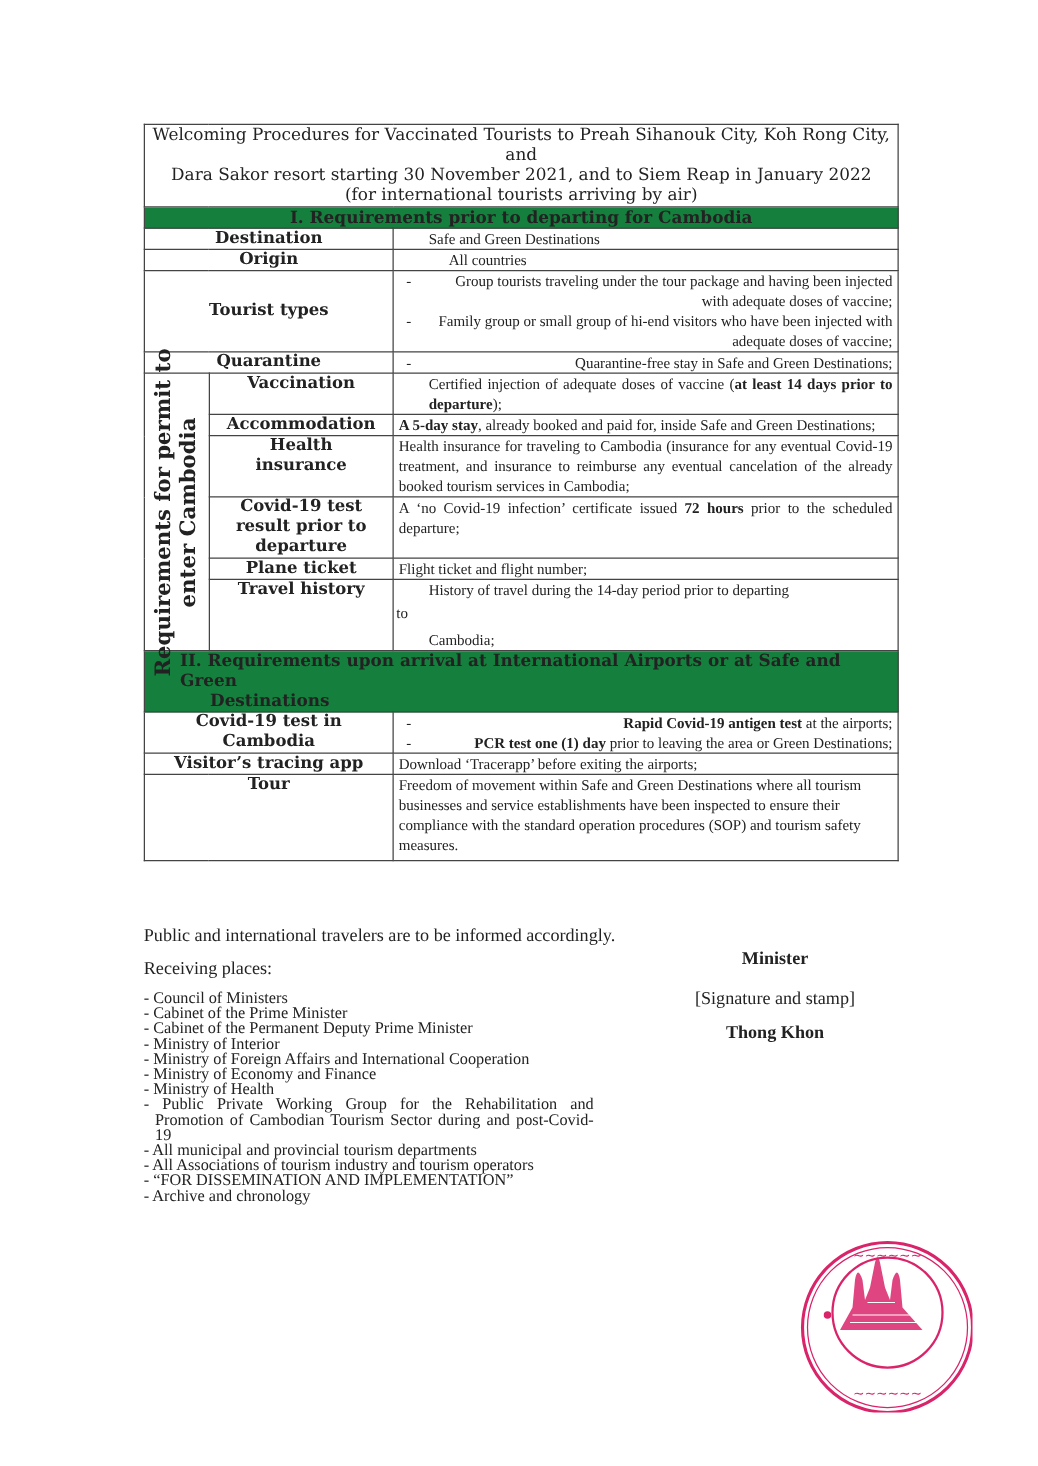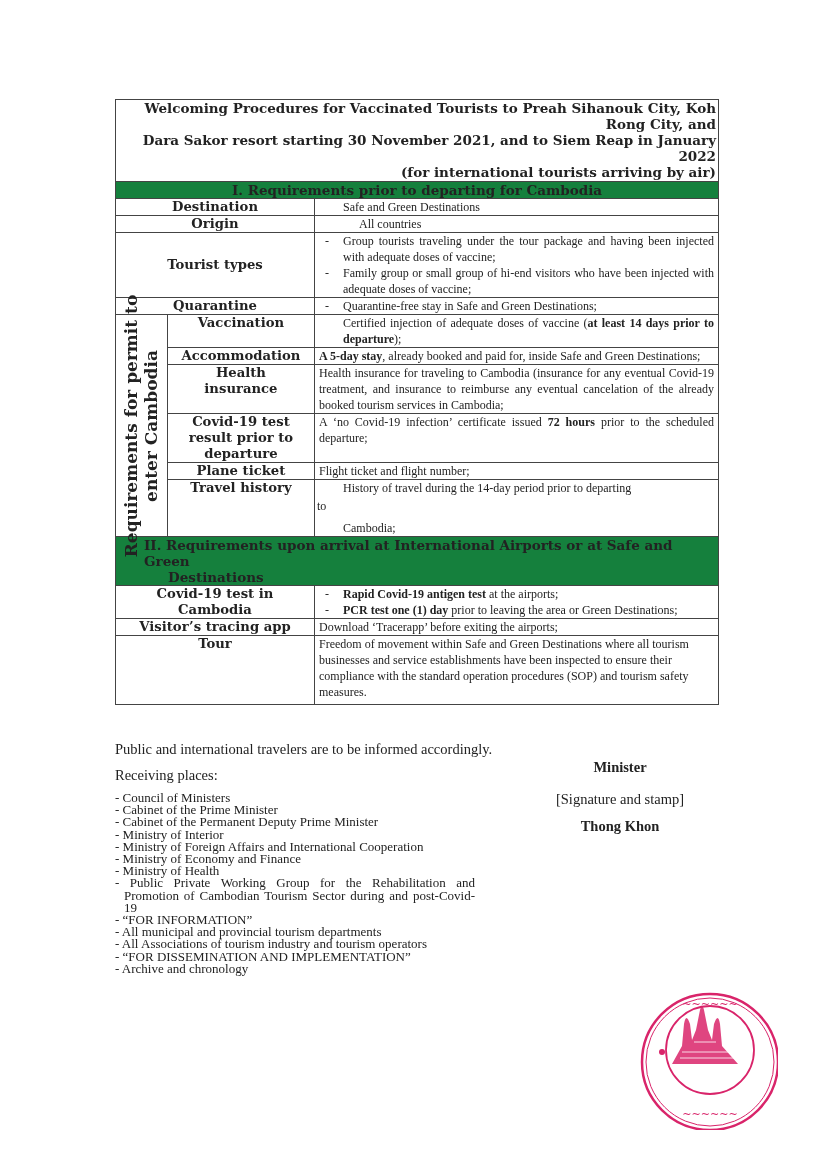--- a/index.html
+++ b/index.html
@@ -1,25 +1,25 @@
 <!DOCTYPE html>
 <html><head>
 <meta charset="utf-8">
 <style>
   html, body { margin:0; padding:0; background:#fff; }
   body { width:830px; height:1173px; position:relative; font-family:"DejaVu Serif","Liberation Serif",serif; color:#222; overflow:hidden; }
   .doc-table { position:absolute; left:115px; top:99px; width:604px; border-collapse:collapse; font-size:13.2px; line-height:16px; }
   .doc-table td { border:1px solid #444; padding:0 4px; vertical-align:top; }
-  .title-cell { text-align:right; font-weight:bold; font-size:13.5px; line-height:16px; padding:0 2px 1px 2px !important; }
+  .title-cell { text-align:center; font-weight:normal; font-size:13.5px; line-height:16px; padding:0 2px 1px 2px !important; }
   .section { background:#15803d; font-weight:bold; font-size:13.5px; }
   .section.center { text-align:center; }
   .label { font-weight:bold; text-align:center; }
   .val { font-family:"Liberation Serif",serif; font-size:12px; line-height:16px; }
   .val ul { margin:0; padding:0; list-style:none; }
-  .val li { position:relative; padding-left:24px; }
+  .val li { position:relative; padding-left:24px;text-align:right; }
   .val li::before { content:"-"; position:absolute; left:6px; }
   .justify { text-align:justify; }
   .vert-cell { width:48px; padding:0 !important; position:relative; }
   .vert-text { position:absolute; left:50%; top:50%; transform:translate(-50%,-50%) rotate(-90deg); white-space:nowrap; font-weight:bold; font-size:17px; line-height:20px; text-align:center; }
   b { font-weight:bold; }
   .closing { position:absolute; left:115px; top:741px; font-family:"Liberation Serif",serif; font-size:14.5px; }
   .recv-label { position:absolute; left:115px; top:767px; font-family:"Liberation Serif",serif; font-size:14.5px; }
   .recv-list { position:absolute; left:115px; top:792px; width:360px; font-family:"Liberation Serif",serif; font-size:13px; line-height:12.2px; margin:0; padding:0; list-style:none; }
   .recv-list li { padding-left:9px; text-indent:-9px; text-align:justify; }
   .sig { position:absolute; left:520px; width:200px; text-align:center; font-family:"Liberation Serif",serif; font-size:14.5px; }
@@ -136,21 +136,20 @@
 <div class="recv-label">Receiving places:</div>
 <ul class="recv-list">
   <li>- Council of Ministers</li>
   <li>- Cabinet of the Prime Minister</li>
   <li>- Cabinet of the Permanent Deputy Prime Minister</li>
   <li>- Ministry of Interior</li>
   <li>- Ministry of Foreign Affairs and International Cooperation</li>
   <li>- Ministry of Economy and Finance</li>
   <li>- Ministry of Health</li>
   <li>- Public Private Working Group for the Rehabilitation and Promotion of Cambodian Tourism Sector during and post-Covid-19</li>
-  <li>- “FOR INFORMATION”</li>
   <li>- All municipal and provincial tourism departments</li>
   <li>- All Associations of tourism industry and tourism operators</li>
   <li>- “FOR DISSEMINATION AND IMPLEMENTATION”</li>
   <li>- Archive and chronology</li>
 </ul>
 
 <div class="sig" style="top:759px;font-weight:bold">Minister</div>
 <div class="sig" style="top:791px">[Signature and stamp]</div>
 <div class="sig" style="top:818px;font-weight:bold">Thong Khon</div>
 

